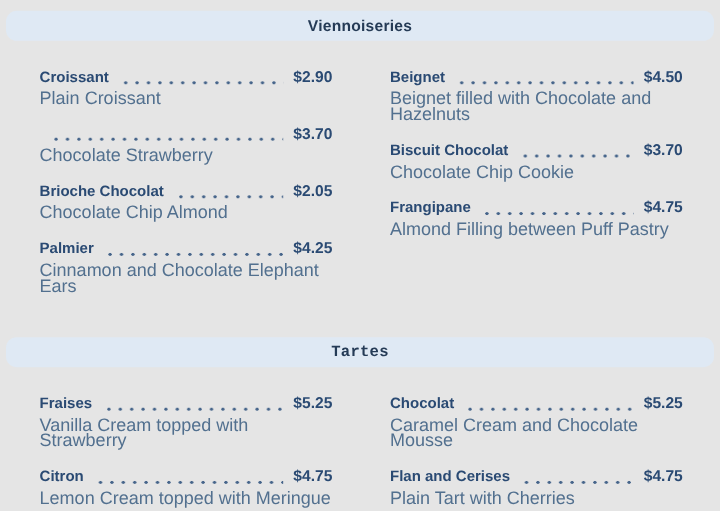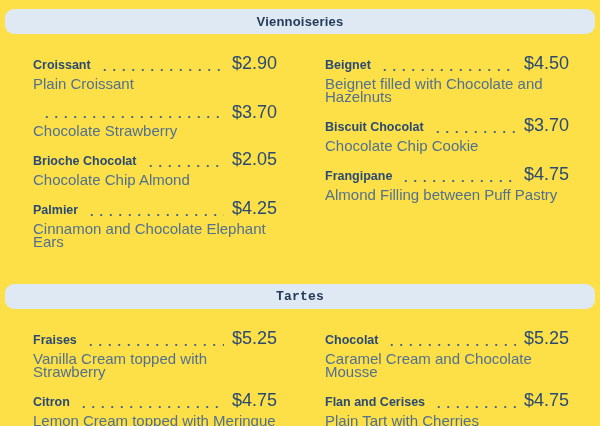--- a/index.html
+++ b/index.html
@@ -3,21 +3,21 @@
 <meta charset="utf-8">
 <style>
   html, body { margin: 0; padding: 0; }
   body {
     font-family: "Liberation Sans", sans-serif;
     background: #ffffff;
   }
   .page {
     width: 600px;
     height: 426px;
-    background: #fde047;
+    background: #e5e5e5;
     overflow: hidden;
     position: relative;
   }
   .section-bar {
     margin: 0 5px;
     height: 25px;
     background: #dfe9f4;
     border-radius: 9px;
     display: flex;
     align-items: center;
@@ -44,23 +44,23 @@
     align-items: baseline;
   }
   .item-name {
     font-size: 12.5px;
     line-height: 15px;
     font-weight: bold;
     color: #2a4a73;
     white-space: nowrap;
   }
   .item-price {
-    font-size: 18px;
+    font-size: 13px;
     line-height: 15px;
-    font-weight: normal;
+    font-weight: bold;
     color: #2a4a73;
     white-space: nowrap;
   }
   .leader {
     flex: 1;
     align-self: flex-end;
     height: 12px;
     margin: 0 8px 1px 9px;
     background-image: radial-gradient(circle, #45648a 1.2px, rgba(0,0,0,0) 1.5px);
     background-size: 9.5px 4px;

